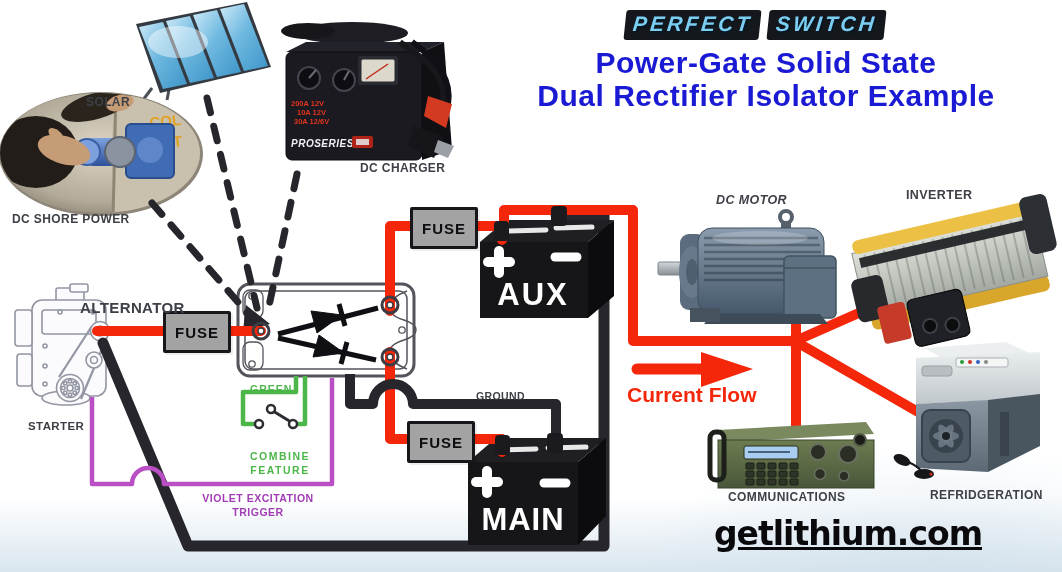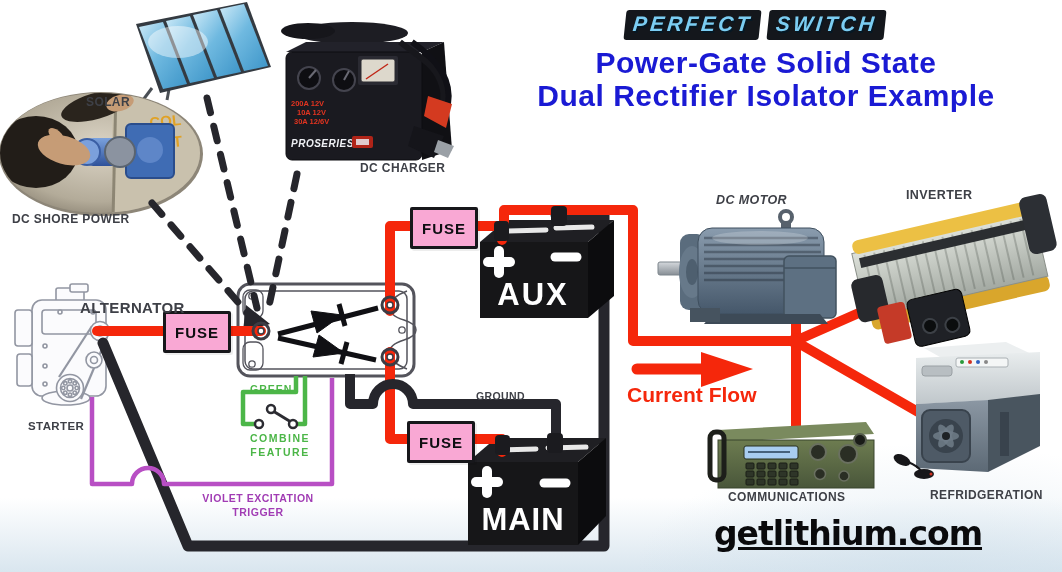--- a/index.html
+++ b/index.html
@@ -10,21 +10,21 @@
   #corner-tint{position:absolute;right:0;bottom:0;width:430px;height:130px;z-index:0;
      background:radial-gradient(ellipse at 70% 100%,rgba(205,222,234,.55),rgba(205,222,234,0) 70%);}
   svg.art{position:absolute;left:0;top:0;z-index:1;}
   svg text{font-family:"Liberation Sans",sans-serif;}
   .lbl{position:absolute;z-index:3;white-space:nowrap;font:800 12px "Liberation Sans",sans-serif;
        color:#3e4047;letter-spacing:.4px;}
   .lbl.small{font-size:10.5px;}
   .lbl.green{color:#4cb648;}
   .lbl.violet{color:#a13cb4;}
   .lbl.center{text-align:center;white-space:normal;line-height:14px;}
-  .fuse{position:absolute;width:62px;height:36px;background:#f9a8d4;border:3px solid #17171b;
+  .fuse{position:absolute;width:62px;height:36px;background:#a3a3a3;border:3px solid #17171b;
         border-radius:2px;display:flex;align-items:center;justify-content:center;
         font:800 15px "Liberation Sans",sans-serif;letter-spacing:1px;color:#0e0e12;z-index:2;
         box-shadow:2px 2px 0 rgba(0,0,0,.07);}
   .logo{position:absolute;left:610px;top:9px;width:290px;height:32px;display:flex;gap:8px;
         align-items:center;justify-content:center;z-index:3;}
   .logo span{background:#14171c;color:#7bcdf2;font:italic 900 21px "Liberation Sans",sans-serif;
         letter-spacing:3px;padding:2px 8px 4px;border-radius:3px;transform:skewX(-6deg);
         text-shadow:1.5px 1.5px 0 #061824;}
   .title{position:absolute;left:470px;width:592px;text-align:center;z-index:3;
         font:700 30px "Liberation Sans",sans-serif;color:#1a1ad4;letter-spacing:.5px;}
@@ -385,21 +385,21 @@
   <div class="lbl" style="left:333px;top:161px;padding-left:27px;">DC CHARGER</div>
   <div class="lbl" style="left:12px;top:212px;">DC SHORE POWER</div>
   <div class="lbl" style="left:80px;top:299px;font-size:15px;">ALTERNATOR</div>
   <div class="lbl" style="left:28px;top:420px;font-size:11.5px;">STARTER</div>
   <div class="lbl" style="left:716px;top:193px;font-size:12.5px;font-style:italic;">DC MOTOR</div>
   <div class="lbl" style="left:906px;top:188px;font-size:12.5px;">INVERTER</div>
   <div class="lbl" style="left:728px;top:490px;">COMMUNICATIONS</div>
   <div class="lbl" style="left:930px;top:488px;">REFRIDGERATION</div>
   <div class="lbl small" style="left:476px;top:390px;">GROUND</div>
   <div class="lbl small green" style="left:250px;top:383px;letter-spacing:1px;">GREEN</div>
-  <div class="lbl small green center" style="left:235px;top:431px;width:90px;letter-spacing:1.5px;">
+  <div class="lbl small green center" style="left:235px;top:449px;width:90px;letter-spacing:1.5px;">
     <div>COMBINE</div>
     <div>FEATURE</div>
   </div>
   <div class="lbl small violet center" style="left:168px;top:491px;width:180px;letter-spacing:.5px;">
     <div>VIOLET EXCITATION</div>
     <div>TRIGGER</div>
   </div>
 
   <div id="current-flow-label">Current Flow</div>
   <div id="website">getlithium.com</div>

